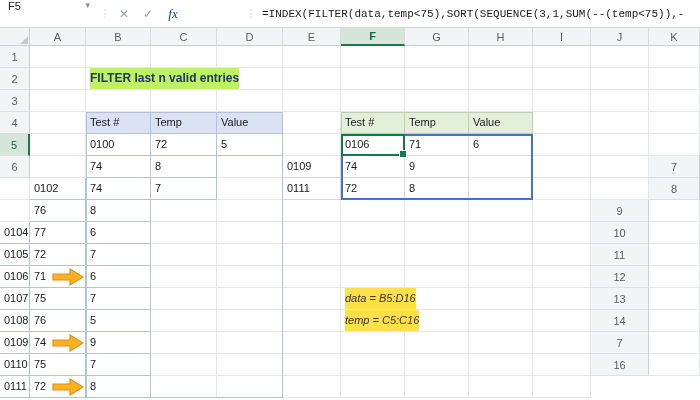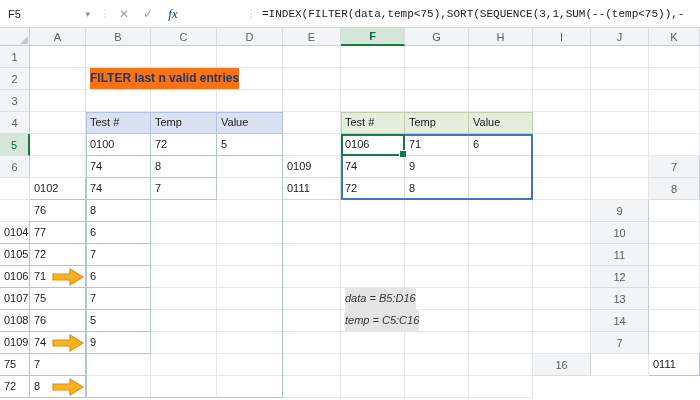--- a/index.html
+++ b/index.html
@@ -3,21 +3,21 @@
 <meta charset="utf-8">
 <style>
   *{margin:0;box-sizing:border-box}
   body{margin:0;background:#e9eaec}
   .app{width:700px;height:400px;position:relative;background:#fff;
        font-family:"Liberation Sans",sans-serif;font-size:11px;overflow:hidden}
 
   
   .fbar{position:absolute;top:0;left:0;width:700px;height:28px;display:flex;
         align-items:stretch;border-bottom:1px solid #d3d6da;background:#fff}
-  .nbox{width:98px;display:flex;align-items:center;justify-content:space-between;
+  .nbox{width:98px;display:flex;align-items:flex-start;justify-content:space-between;
         padding:0 8px;cursor:pointer}
   .nval{color:#222}
   .ndd{color:#8a8d90;font-size:9px}
   .fsep{width:14px;display:flex;align-items:center;justify-content:center;
         color:#c9ccd0;font-size:11px}
   .fbtn{width:24px;display:flex;align-items:center;justify-content:center;
         color:#9aa0a6;font-size:12px;cursor:pointer}
   .fbtn.fx{font-family:"Liberation Serif",serif;font-style:italic;font-size:13px;
         color:#0c4a6e;width:26px}
   .fgap{width:58px}
@@ -47,22 +47,22 @@
 
   
   .ov{position:absolute;pointer-events:none}
   .ltO{border:1px solid #b4c1dd}
   .rtO{border:1px solid #c2cfae}
   .spill{border:2px solid #4472c4}
   .acell{border:2px solid #17794a}
   .acell:after{content:"";position:absolute;right:-4px;bottom:-4px;width:6px;height:6px;
                background:#17794a;border:1px solid #fff}
   .title{font-weight:700;color:#1f3864;font-size:12px;line-height:21px;height:21px;
-         background:#f97316;white-space:nowrap}
-  .note{font-style:italic;color:#333;line-height:21px;height:21px;background:#e5e5e5;white-space:nowrap}
+         background:#bef264;white-space:nowrap}
+  .note{font-style:italic;color:#333;line-height:21px;height:21px;background:#fde047;white-space:nowrap}
   .arrow{width:32px;height:18px}
 </style>
 </head>
 <body>
 
 <div class="app">
 
   <div class="fbar">
     <div class="nbox">
       <span class="nval">F5</span>
@@ -251,20 +251,21 @@
       <div class="c ltC num">9</div>
       <div class="c"></div>
       <div class="c"></div>
       <div class="c"></div>
       <div class="c"></div>
       <div class="c"></div>
       <div class="c"></div>
       <div class="c"></div>
       <div class="rh">7</div>
       <div class="c"></div>
+      <div class="c ltC">0110</div>
       <div class="c ltC num">75</div>
       <div class="c ltC num">7</div>
       <div class="c"></div>
       <div class="c"></div>
       <div class="c"></div>
       <div class="c"></div>
       <div class="c"></div>
       <div class="c"></div>
       <div class="c"></div>
       <div class="rh">16</div>

